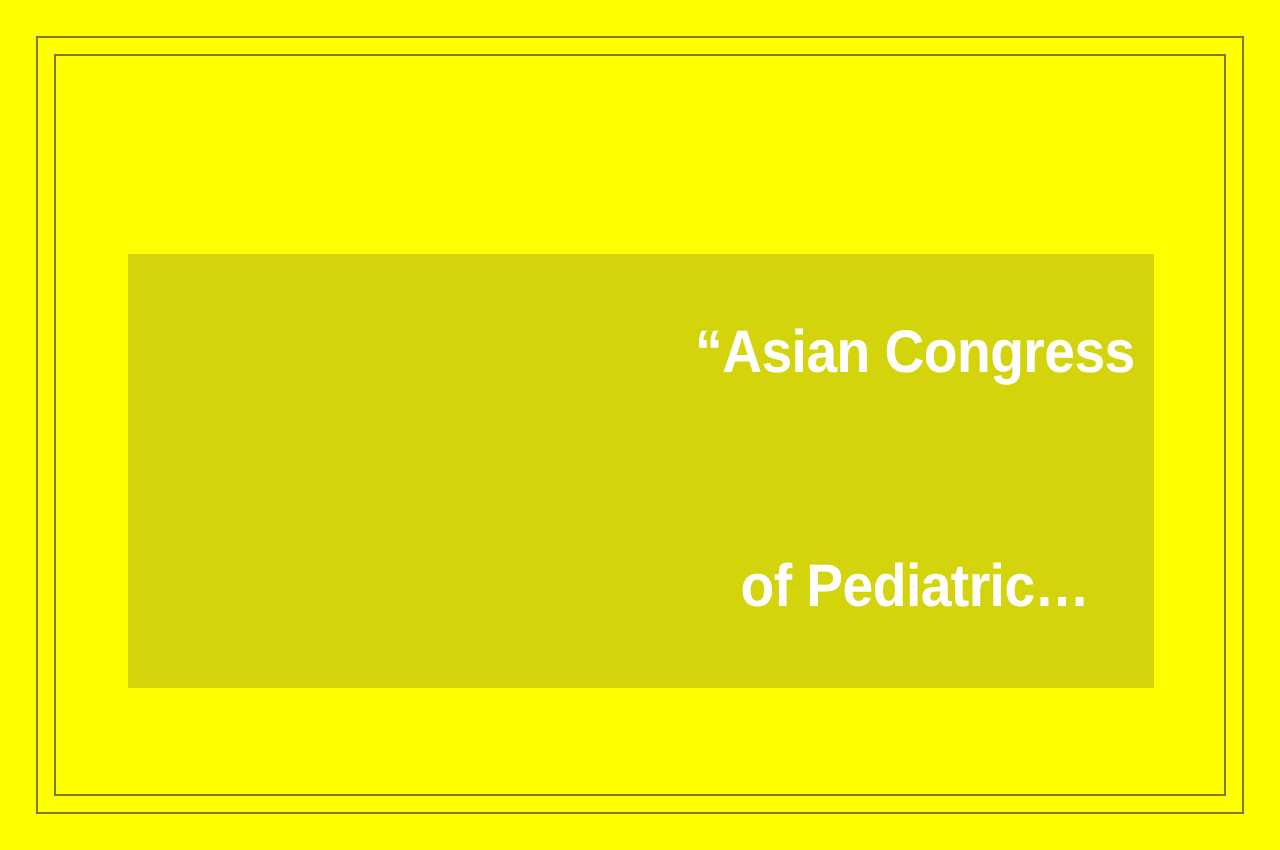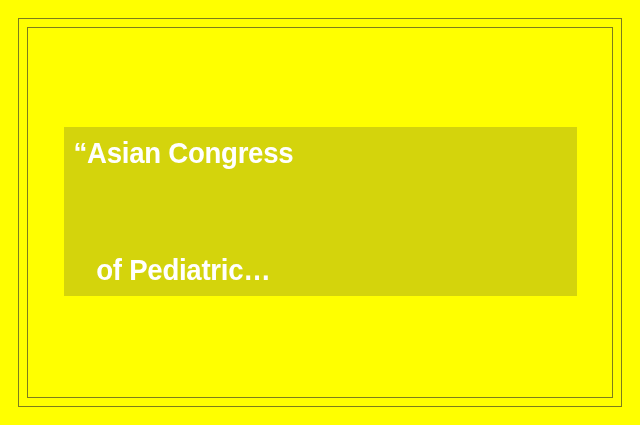--- a/index.html
+++ b/index.html
@@ -44,26 +44,26 @@
     box-sizing: border-box;
     pointer-events: none;
   }
 
   
   .caption-panel {
     position: absolute;
     left: 64px;
     top: 127px;
     width: 513px;
-    height: 169px;
+    height: 217px;
     background: #d4d40c;
     box-sizing: border-box;
     display: flex;
     align-items: center;
-    justify-content: flex-start;
+    justify-content: flex-end;
   }
 
   .caption-text {
     color: #ffffff;
     font-family: "Liberation Sans", sans-serif;
     font-weight: bold;
     font-size: 30px;
     line-height: 39px;
     text-align: center;
     letter-spacing: -0.3px;

